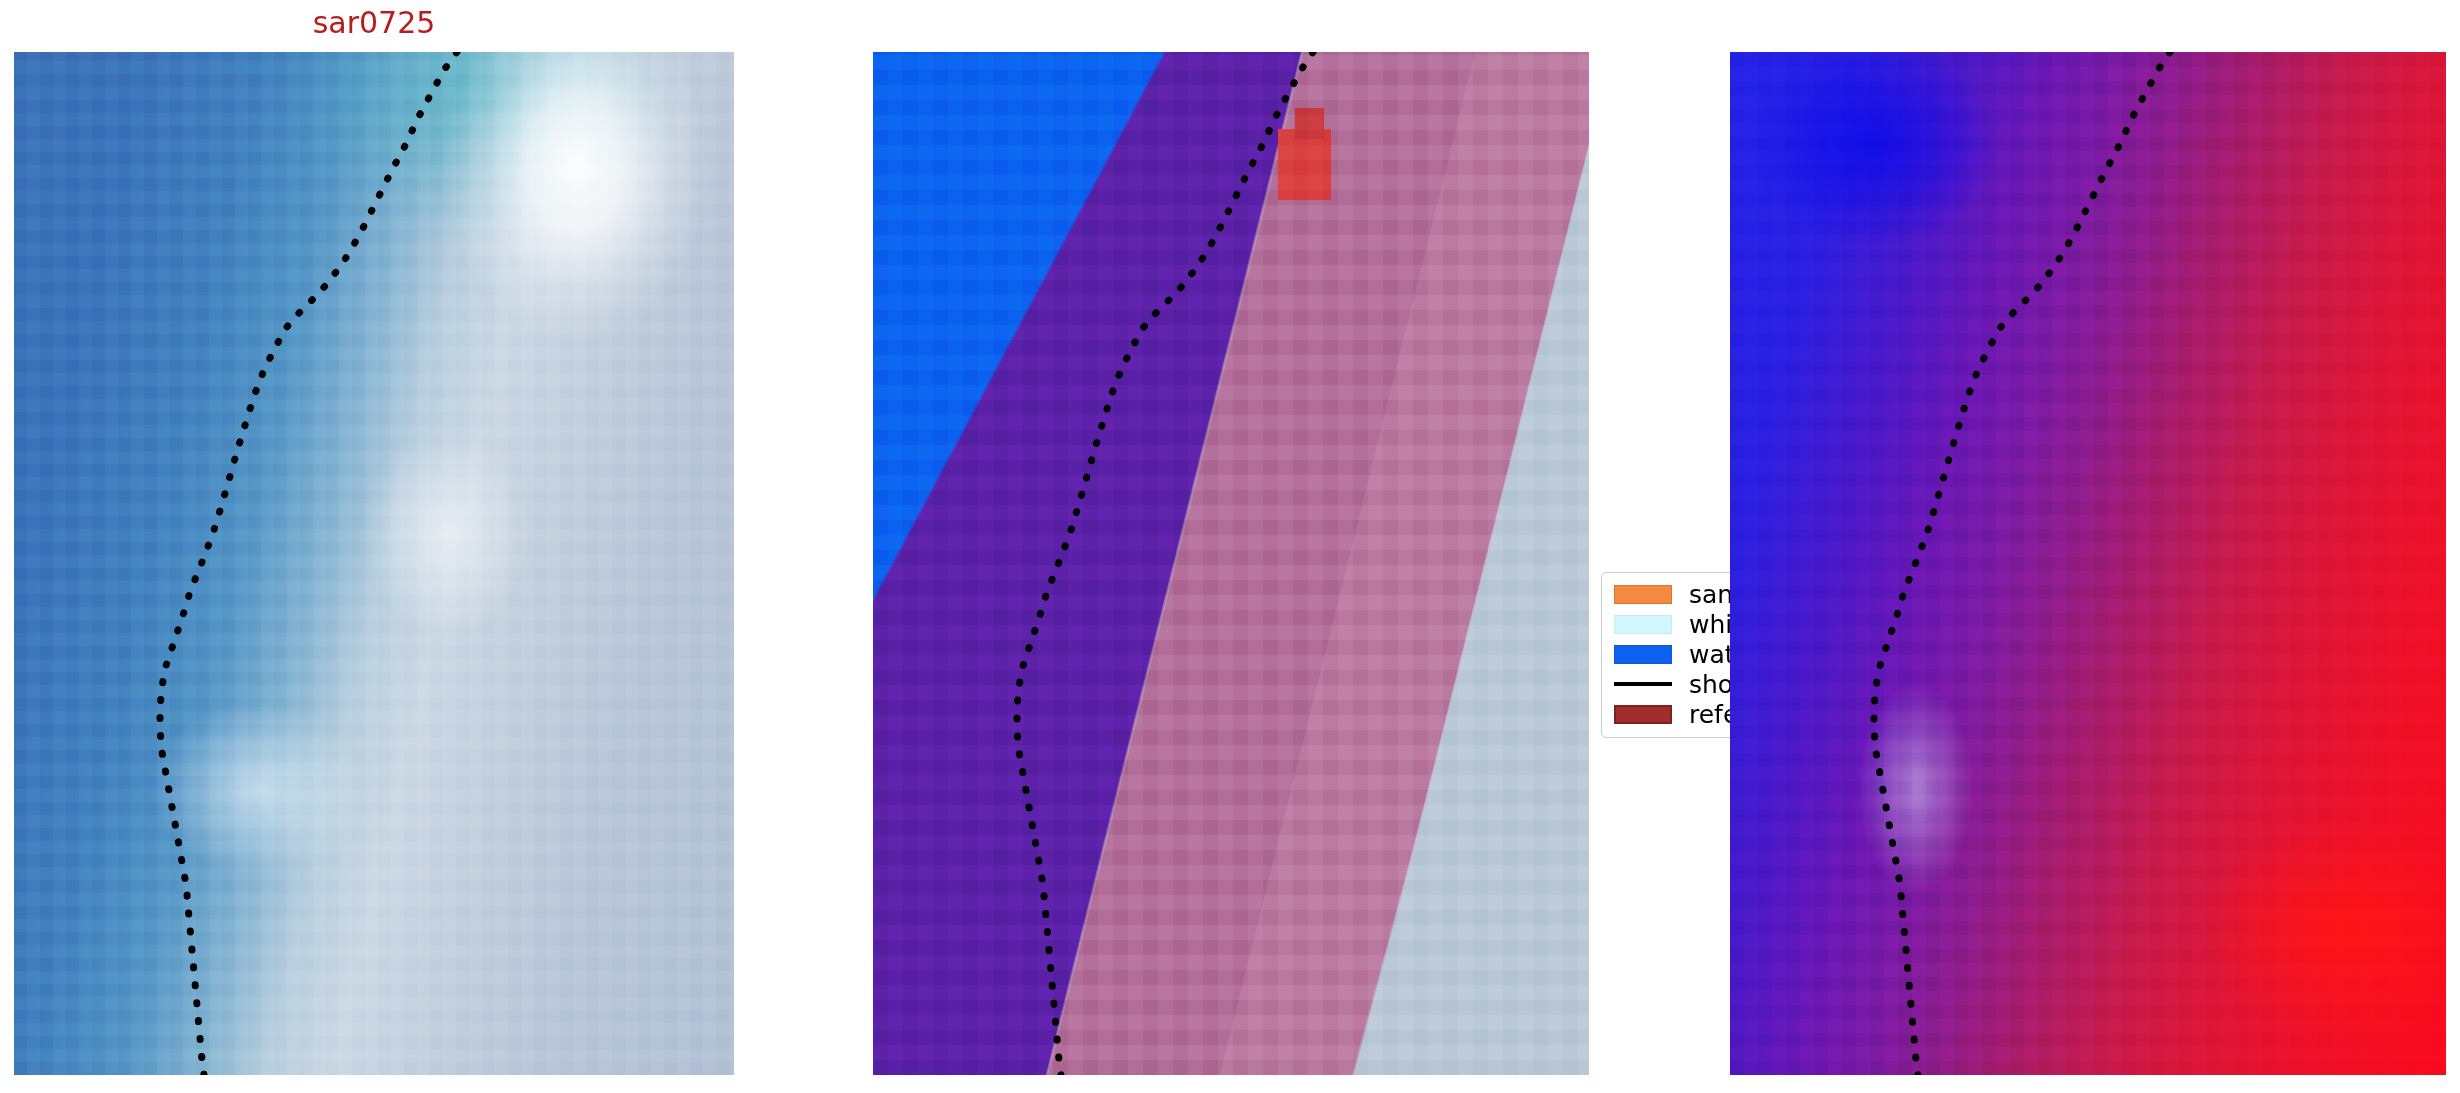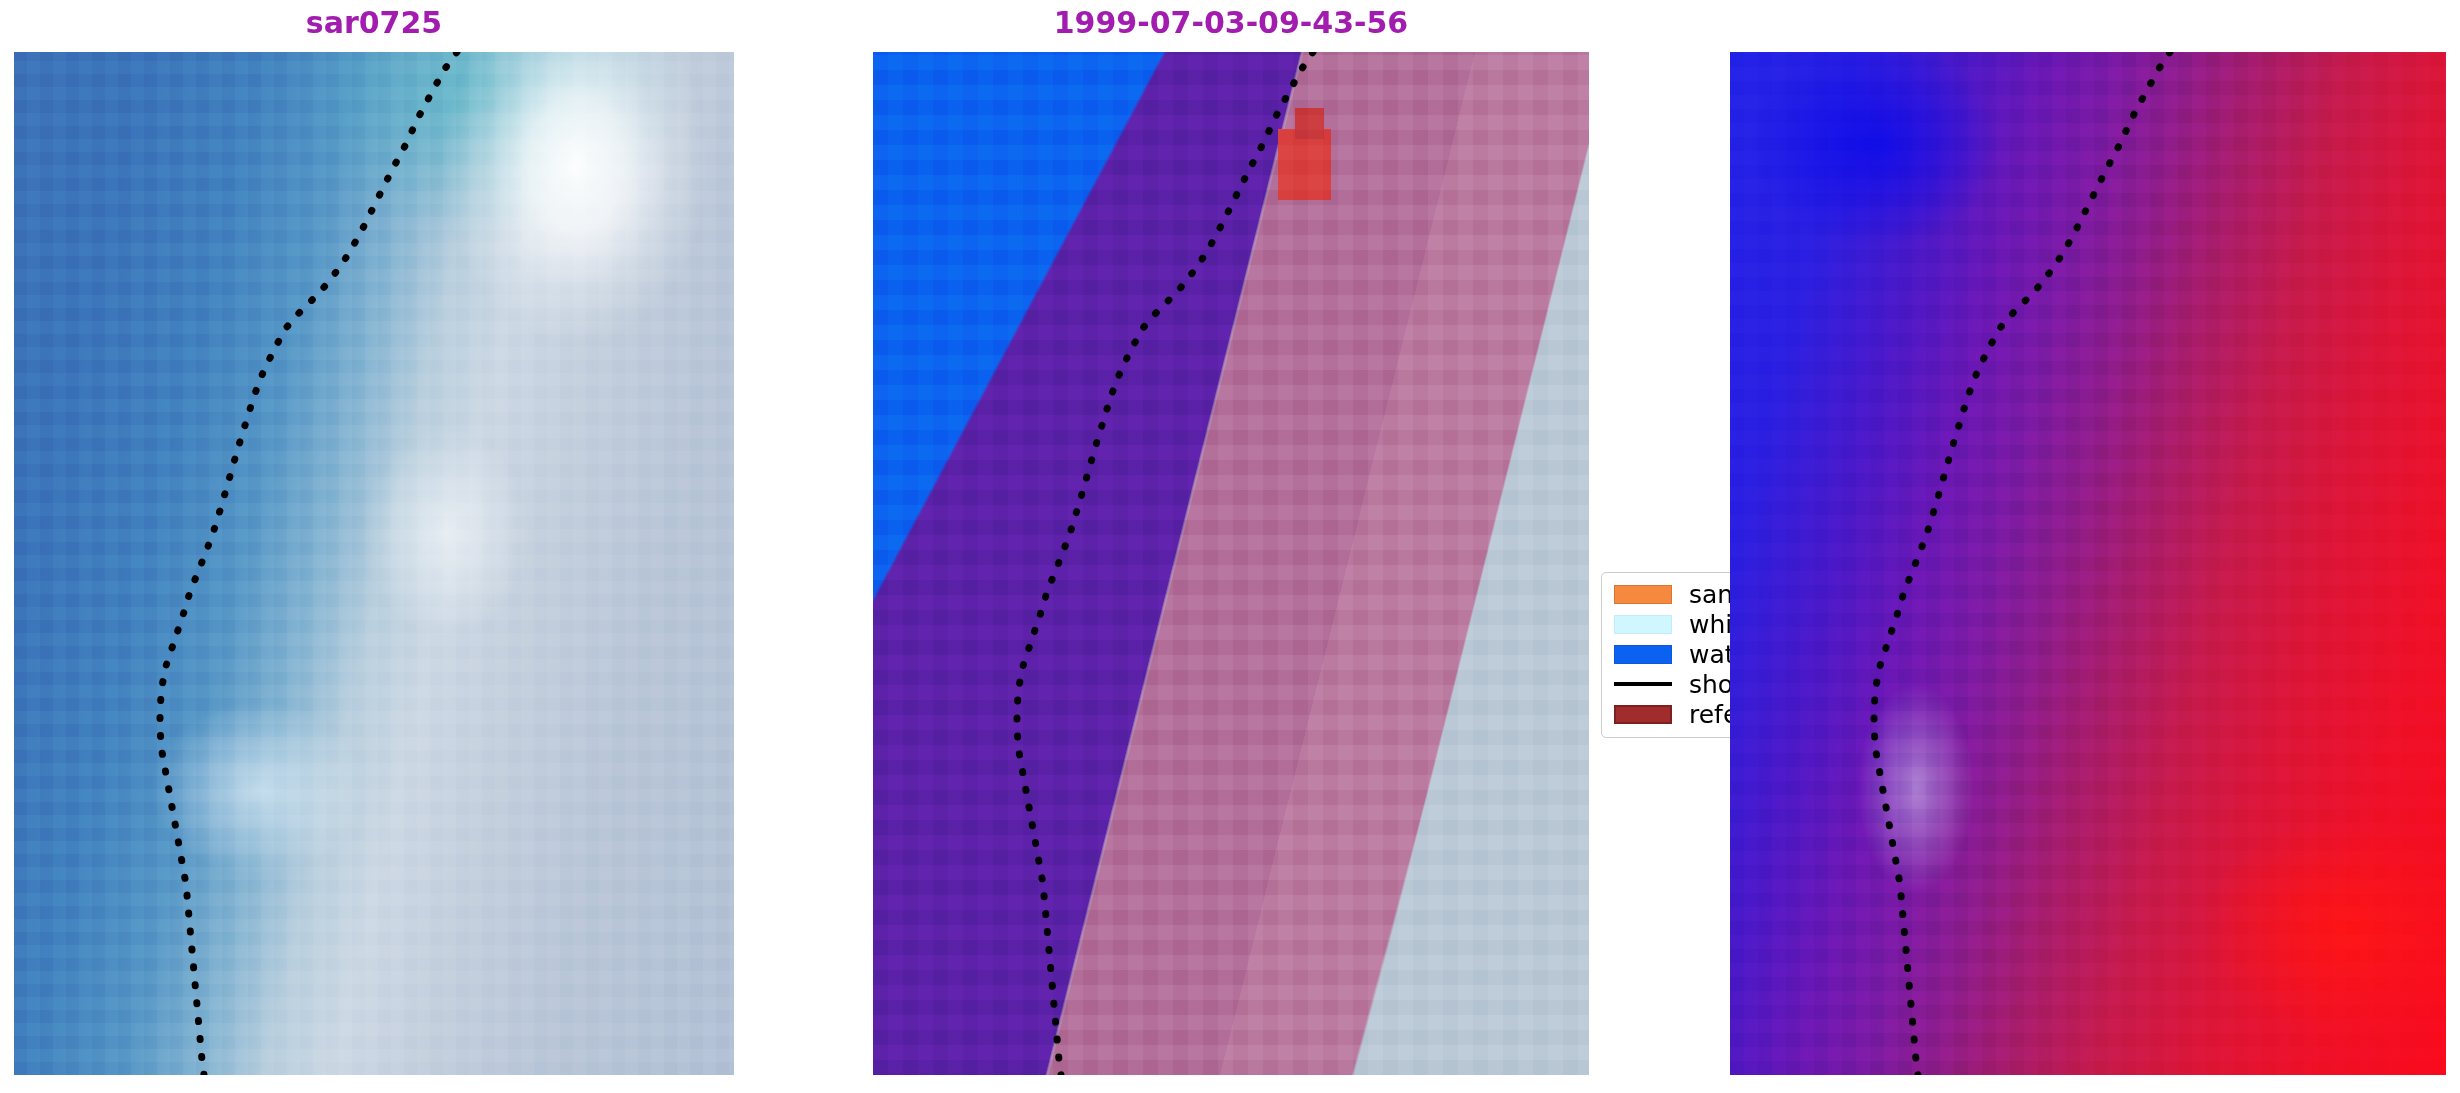--- a/index.html
+++ b/index.html
@@ -21,22 +21,22 @@
     width: 2460px;
     height: 1093px;
     background: #ffffff;
   }
 
   
   .panel-title {
     position: absolute;
     text-align: center;
     font-size: 30px;
-    font-weight: bold;
-    color: #a21caf;
+    font-weight: normal;
+    color: #b91c1c;
     letter-spacing: 0px;
     white-space: nowrap;
   }
   #title-0 { left: 14px;   top: 5px;  width: 720px; }
   #title-1 { left: 873px;  top: 5px;  width: 716px; }
   #title-2 { left: 1730px; top: 5px;  width: 716px; }
 
   
   .panel {
     position: absolute;
@@ -220,21 +220,20 @@
     white-space: nowrap;
     line-height: 1;
   }
 </style>
 </head>
 <body>
 
 <div class="figure">
 
   <div class="panel-title" id="title-0">sar0725</div>
-  <div class="panel-title" id="title-1">1999-07-03-09-43-56</div>
 
   <div class="panel" id="panel-0">
     <div class="raster p0-base"></div>
     <div class="raster p0-grain"></div>
     <svg class="shoreline" viewBox="0 0 720 1023" preserveAspectRatio="none">
       <polyline points="443,0 430,18 418,40 404,66 392,92 378,118 364,146 350,174
                         338,196 328,212 316,228 306,240 296,250 284,262 272,276
                         262,294 250,318 240,344 232,370 224,396 216,424 208,452
                         200,478 192,500 184,520 176,540 170,560 164,578 158,596
                         152,614 148,634 146,656 146,678 148,700 152,722 156,744

